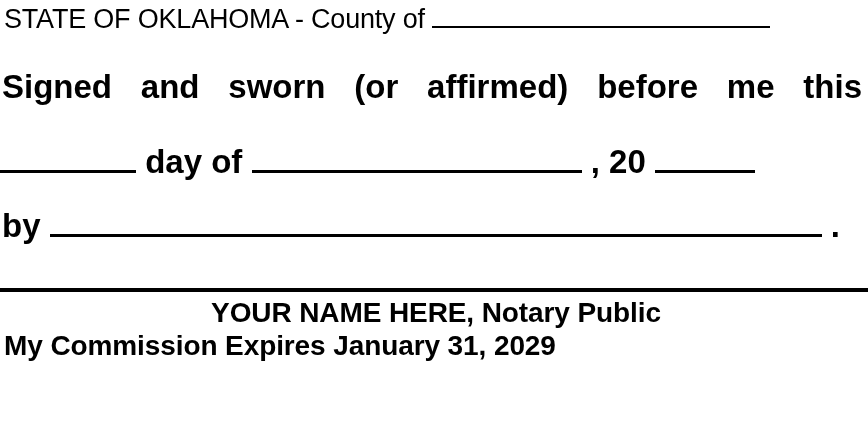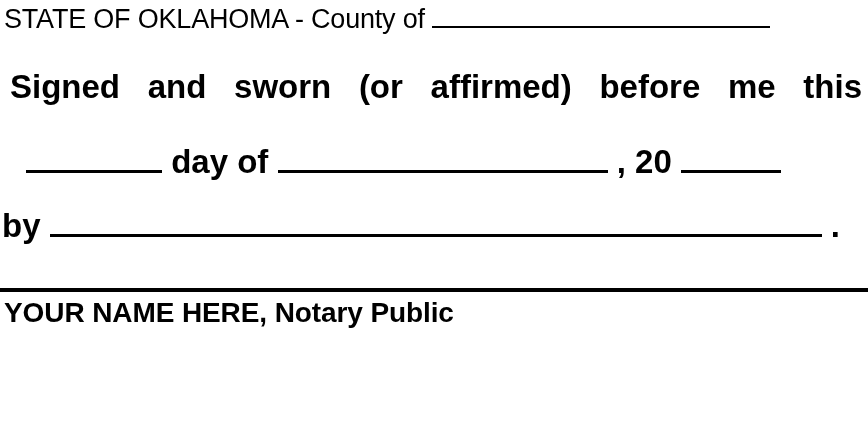--- a/index.html
+++ b/index.html
@@ -35,31 +35,29 @@
     position: absolute;
     top: 68px;
     left: 2px;
     right: 6px;
     font-size: 33px;
     font-weight: bold;
     letter-spacing: 0px;
     white-space: nowrap;
     text-align: justify;
     text-align-last: justify;
-    margin-left: 8px;
   }
   .line-day {
     position: absolute;
     top: 140px;
     left: 0px;
     right: 2px;
     font-size: 33px;
     font-weight: bold;
     white-space: nowrap;
-    margin-left: 26px;
   }
   .line-by {
     position: absolute;
     top: 204px;
     left: 2px;
     right: 0;
     font-size: 33px;
     font-weight: bold;
     white-space: nowrap;
   }
@@ -79,20 +77,21 @@
   }
   .sig-line {
     font-size: 28px;
     font-weight: bold;
     line-height: 33px;
     white-space: nowrap;
     letter-spacing: -0.1px;
   }
   .sig-line.first {
     font-weight: 600;
+    text-align: center;
   }
   .blank {
     display: inline-block;
     border-bottom: 3px solid #000;
     vertical-align: baseline;
   }
   .blank-thin {
     display: inline-block;
     border-bottom: 2px solid #000;
     vertical-align: baseline;
@@ -120,15 +119,16 @@
   <div class="line-by">
     <span>by</span>
     <span class="blank" style="width: 772px; height: 30px;"></span>
     <span>.</span>
   </div>
 
   <div class="rule"></div>
 
   <div class="sig-block">
     <div class="sig-line first">YOUR NAME HERE, Notary Public</div>
+    <div class="sig-line">My Commission Expires January 31, 2029</div>
   </div>
 
 </div>
 
 </body></html>

